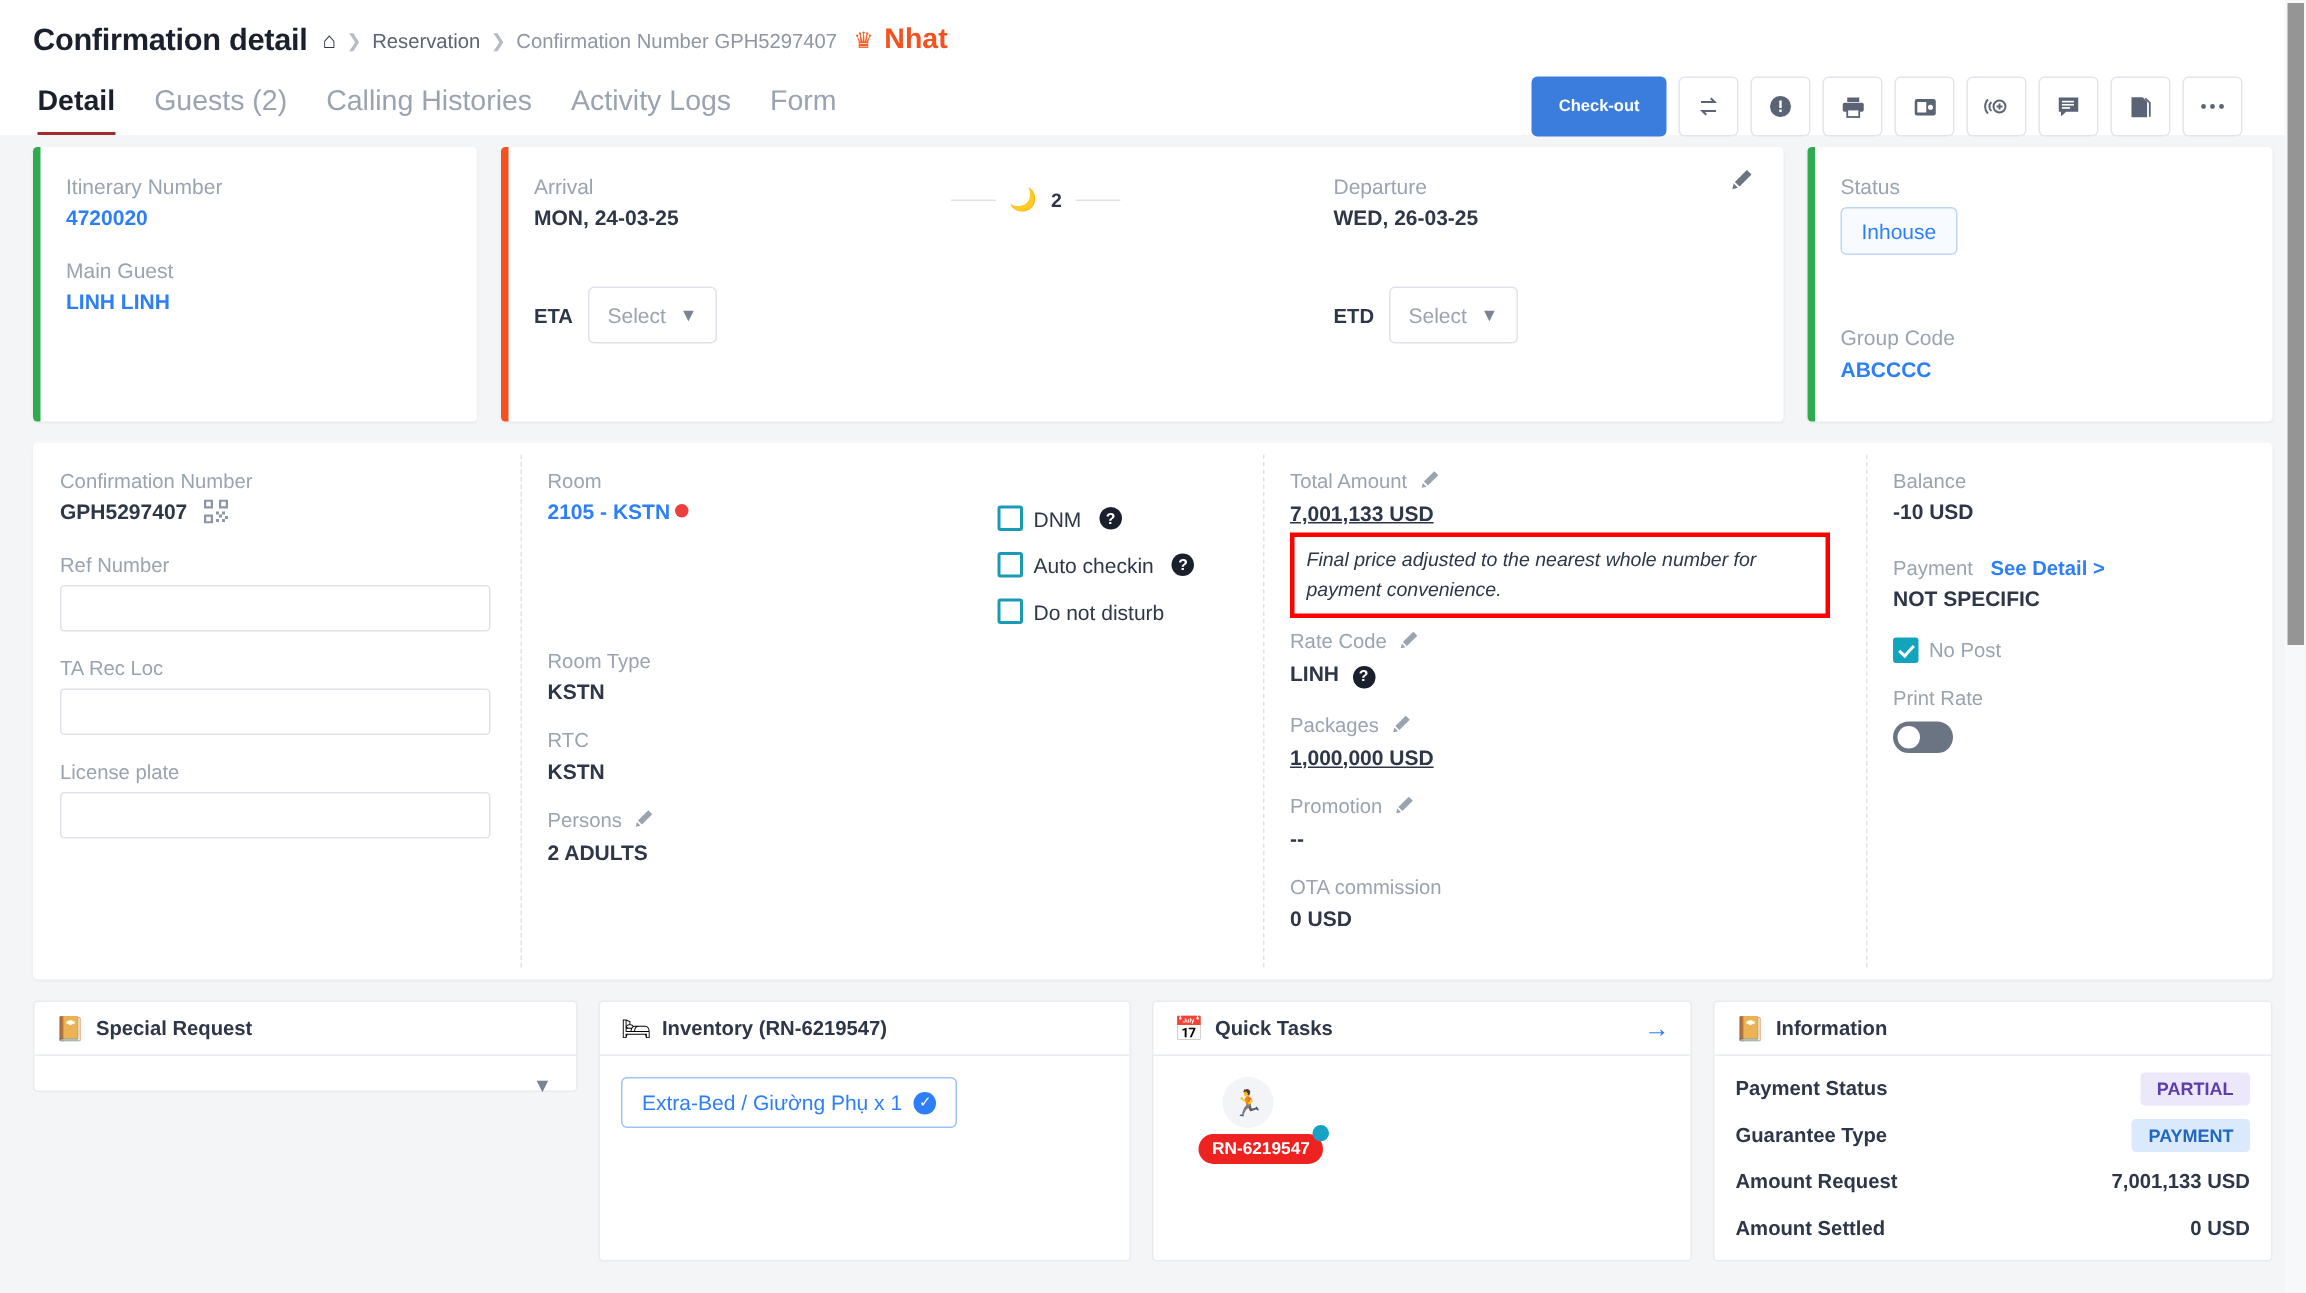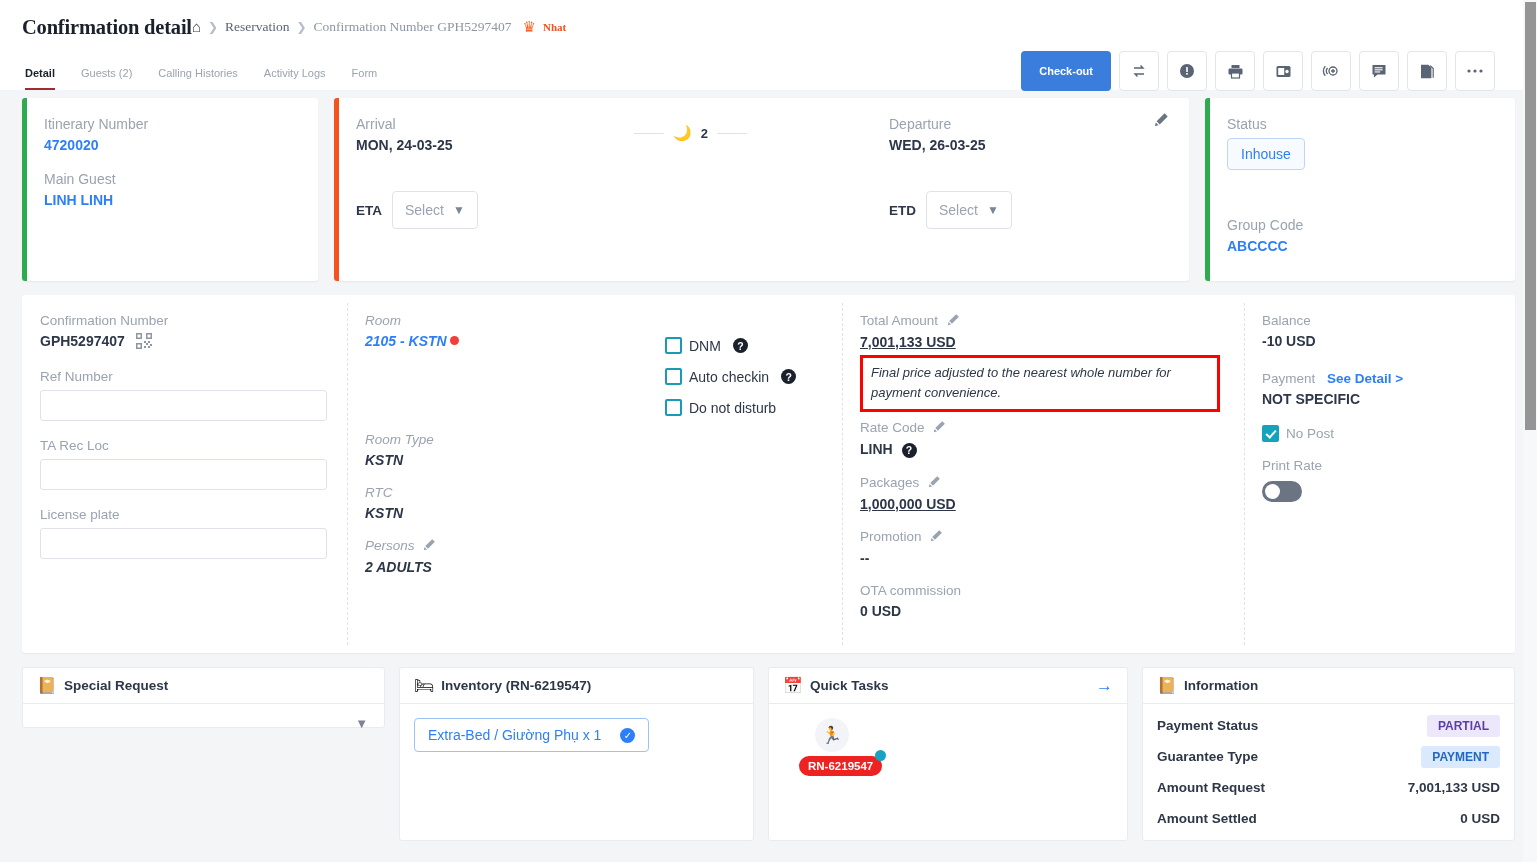--- a/index.html
+++ b/index.html
@@ -6,35 +6,35 @@
   html, body {
     width: 1537px; height: 862px;
     background: #f4f5f7;
     font-family: "Liberation Sans", sans-serif;
     overflow: hidden;
   }
   .page { position: relative; width: 1537px; height: 862px; background: #f4f5f7; }
 
   
   .header { padding: 10px 0 0 22px; background: #ffffff; }
-  .title-row { display: flex; align-items: center; gap: 0; height: 34px; font-family: Liberation Serif, serif; }
+  .title-row { display: flex; align-items: center; gap: 10px; height: 34px; }
   .page-title { font-size: 20.5px; font-weight: bold; color: #1a202c; letter-spacing: -0.2px; }
   .crumbs { display: flex; align-items: center; gap: 7px; font-size: 13.5px; }
   .home-ico { color: #2d3748; font-size: 15px; line-height: 1; }
   .chev { color: #b5bcc6; font-size: 12px; }
   .crumb-link { color: #5b6472; font-size: 13.5px; }
   .crumb-cur { color: #8d96a3; font-size: 13.5px; }
   .crown { color: #ff5a1f; font-size: 15px; line-height: 1; margin-left: 4px; }
-  .owner { color: #f4511e; font-weight: bold; font-size: 11px; }
+  .owner { color: #f4511e; font-weight: bold; font-size: 19px; }
 
   .tabs-row {
     display: flex; align-items: flex-end; gap: 26px;
     height: 46px; padding-left: 3px;
   }
-  .tab { font-size: 11px; color: #9aa3b0; padding-bottom: 11px; position: relative; cursor: pointer; }
+  .tab { font-size: 19px; color: #9aa3b0; padding-bottom: 11px; position: relative; cursor: pointer; }
   .tab.active { color: #1a202c; font-weight: bold; }
   .tab.active::after {
     content: ""; position: absolute; left: 0; right: 0; bottom: 0;
     height: 2.5px; background: #a02c2c;
   }
 
   
   .toolbar { position: absolute; right: 42px; top: 51px; display: flex; align-items: center; gap: 8px; }
   .btn-checkout {
     background: #3b7ddd; color: #fff; font-weight: bold; font-size: 11px;
@@ -107,21 +107,21 @@
   .fld-lbl { color: #9aa3b0; font-size: 13.5px; }
   .fld-val { color: #2d3748; font-size: 14px; font-weight: bold; margin-top: 5px; }
   .inp {
     width: 287px; height: 31px; border: 1px solid #dfe3e9; border-radius: 3px;
     background: #fff; margin-top: 6px; padding: 0 8px; font-size: 13.5px;
     font-family: "Liberation Sans", sans-serif; color: #2d3748; outline: none;
   }
   .grp { margin-bottom: 17px; }
   .qr { display: inline-block; vertical-align: -3px; margin-left: 7px; }
 
-  .room-sub { width: 300px; font-style: italic; }
+  .room-sub { width: 300px; }
   .room-dot { display: inline-block; width: 9px; height: 9px; border-radius: 50%; background: #f03e3e; margin-left: 3px; vertical-align: 1px; }
   .checks { padding-top: 24px; }
   .chk-row { display: flex; align-items: center; gap: 7px; margin-bottom: 14px; }
   .chk {
     width: 17px; height: 17px; border: 2px solid #1a9bb5; border-radius: 2px;
     background: #fff; cursor: pointer; flex: none;
   }
   .chk.on { background: #12a3bd; border-color: #12a3bd; position: relative; }
   .chk.on::after {
     content: ""; position: absolute; left: 4px; top: 1px; width: 4px; height: 8px;
@@ -167,21 +167,21 @@
   .b-inventory { width: 355px; }
   .b-quick { width: 360px; }
   .b-info { flex: 1; }
 
   .sr-body { height: 39px; display: flex; align-items: center; justify-content: flex-end; padding-right: 16px; cursor: pointer; }
   .sr-caret { color: #7b8495; font-size: 13px; }
 
   .chip {
     border: 1px solid #9dc2f5; border-radius: 4px; background: #fff;
     color: #2d7ff9; font-size: 14px; padding: 8px 13px; display: inline-flex;
-    align-items: center; gap: 19px; cursor: pointer;
+    align-items: center; gap: 8px; cursor: pointer;
   }
   .chip-check {
     width: 15px; height: 15px; border-radius: 50%; background: #2d7ff9;
     color: #fff; font-size: 10px; display: inline-flex; align-items: center; justify-content: center;
   }
 
   .task { position: relative; width: 100px; padding-left: 16px; }
   .task-circle {
     width: 34px; height: 34px; border-radius: 50%; background: #f2f4f7;
     display: flex; align-items: center; justify-content: center; font-size: 17px;

